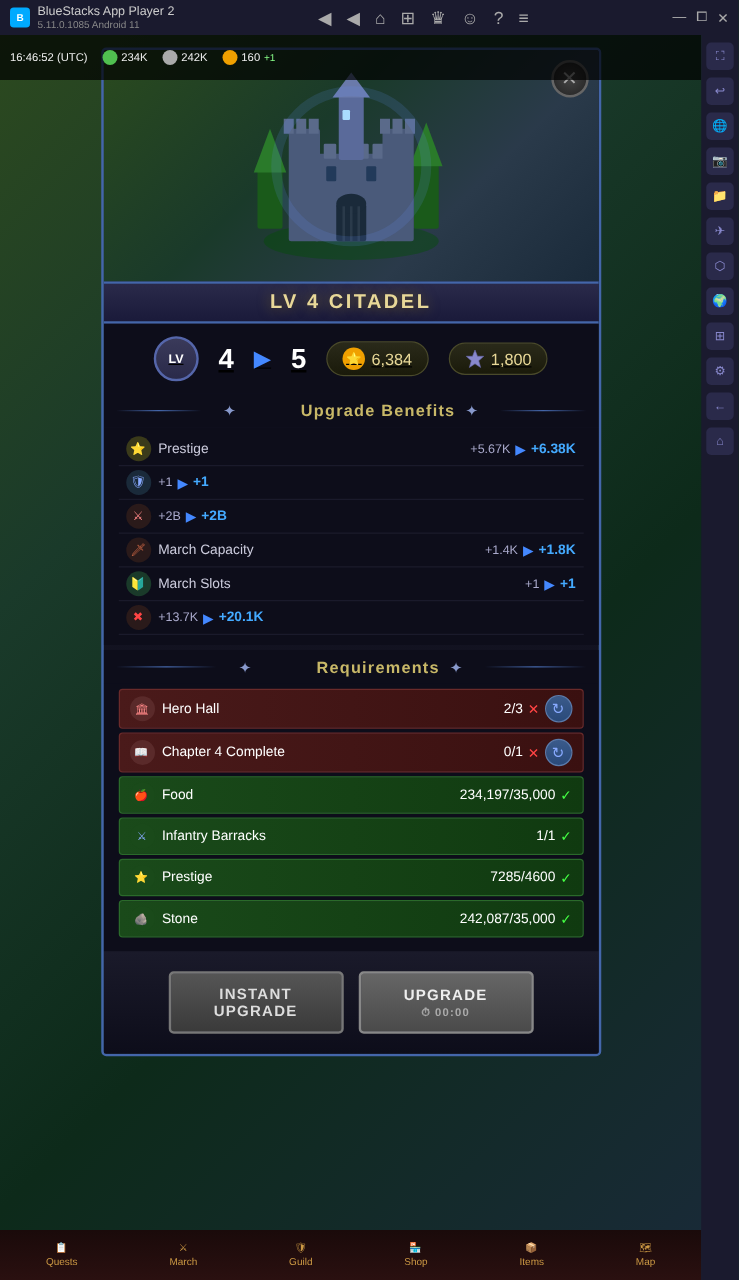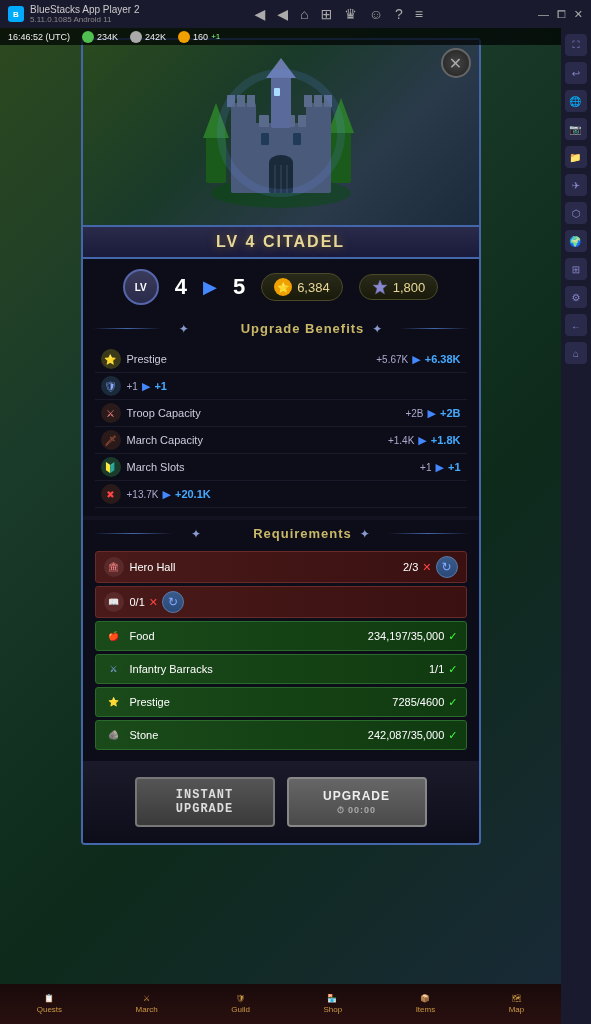--- a/index.html
+++ b/index.html
@@ -65,21 +65,21 @@
       display: flex; align-items: center; gap: 12px;
     }
     .bs-nav span {
       color: #aaa; font-size: 14px; cursor: pointer;
     }
 
     
     .game-topbar {
       position: absolute;
       top: 28px; left: 0; right: 560px + 30px;
-      height: 17px;
+      height: 36px;
       background: rgba(0,0,0,0.7);
       display: flex;
       align-items: center;
       padding: 0 8px;
       gap: 12px;
       z-index: 99;
       right: 30px;
     }
     .game-topbar-time {
       color: #eee; font-size: 9px;
@@ -213,20 +213,21 @@
     }
 
     
     .level-row {
       display: flex;
       align-items: center;
       justify-content: center;
       gap: 16px;
       padding: 10px 20px;
       background: #0d0d1a;
+      text-decoration: underline;
     }
     .level-badge {
       background: linear-gradient(to bottom, #3a3a5a, #2a2a4a);
       border: 2px solid #5566aa;
       border-radius: 50%;
       width: 36px; height: 36px;
       display: flex; align-items: center; justify-content: center;
       color: #ffffff;
       font-size: 10px;
       font-weight: bold;
@@ -393,21 +394,20 @@
       background: linear-gradient(to bottom, #555555, #3a3a3a);
       border: 2px solid #777777;
       border-radius: 4px;
       color: #dddddd;
       font-size: 12px;
       font-weight: bold;
       letter-spacing: 1px;
       cursor: pointer;
       display: flex; flex-direction: column; align-items: center; justify-content: center;
       text-transform: uppercase;
-      font-family: Liberation Mono, monospace;
     }
     .btn-upgrade {
       flex: 1;
       max-width: 140px;
       height: 50px;
       background: linear-gradient(to bottom, #666666, #4a4a4a);
       border: 2px solid #888888;
       border-radius: 4px;
       color: #eeeeee;
       font-size: 12px;
@@ -596,21 +596,20 @@
         <div class="benefit-icon" style="background:#1a2a3a;color:#88aaff;">🛡</div>
         <div class="benefit-values">
           <span class="benefit-current">+1</span>
           <span class="benefit-arrow">▶</span>
           <span class="benefit-new positive">+1</span>
         </div>
       </div>
 
       <div class="benefit-row">
         <div class="benefit-icon" style="background:#2a1a1a;color:#ff8888;">⚔</div>
-        <span class="benefit-name">Troop Capacity</span>
         <div class="benefit-values">
           <span class="benefit-current">+2B</span>
           <span class="benefit-arrow">▶</span>
           <span class="benefit-new positive">+2B</span>
         </div>
       </div>
 
       <div class="benefit-row">
         <div class="benefit-icon" style="background:#2a1a1a;color:#cc6644;">🗡</div>
         <span class="benefit-name">March Capacity</span>
@@ -654,20 +653,21 @@
       <div class="req-row red">
         <div class="req-icon" style="background:#5a2a2a;color:#ff8888;">🏛</div>
         <span class="req-name">Hero Hall</span>
         <span class="req-value">2/3</span>
         <span class="req-status fail">✕</span>
         <div class="req-refresh">↻</div>
       </div>
 
       <div class="req-row red">
         <div class="req-icon" style="background:#5a2a2a;color:#ff8888;">📖</div>
+        <span class="req-name">Chapter 4 Complete</span>
         <span class="req-value">0/1</span>
         <span class="req-status fail">✕</span>
         <div class="req-refresh">↻</div>
       </div>
 
       <div class="req-row green">
         <div class="req-icon" style="background:#1a4a1a;color:#ff8844;">🍎</div>
         <span class="req-name">Food</span>
         <span class="req-value">234,197/35,000</span>
         <span class="req-status pass">✓</span>

